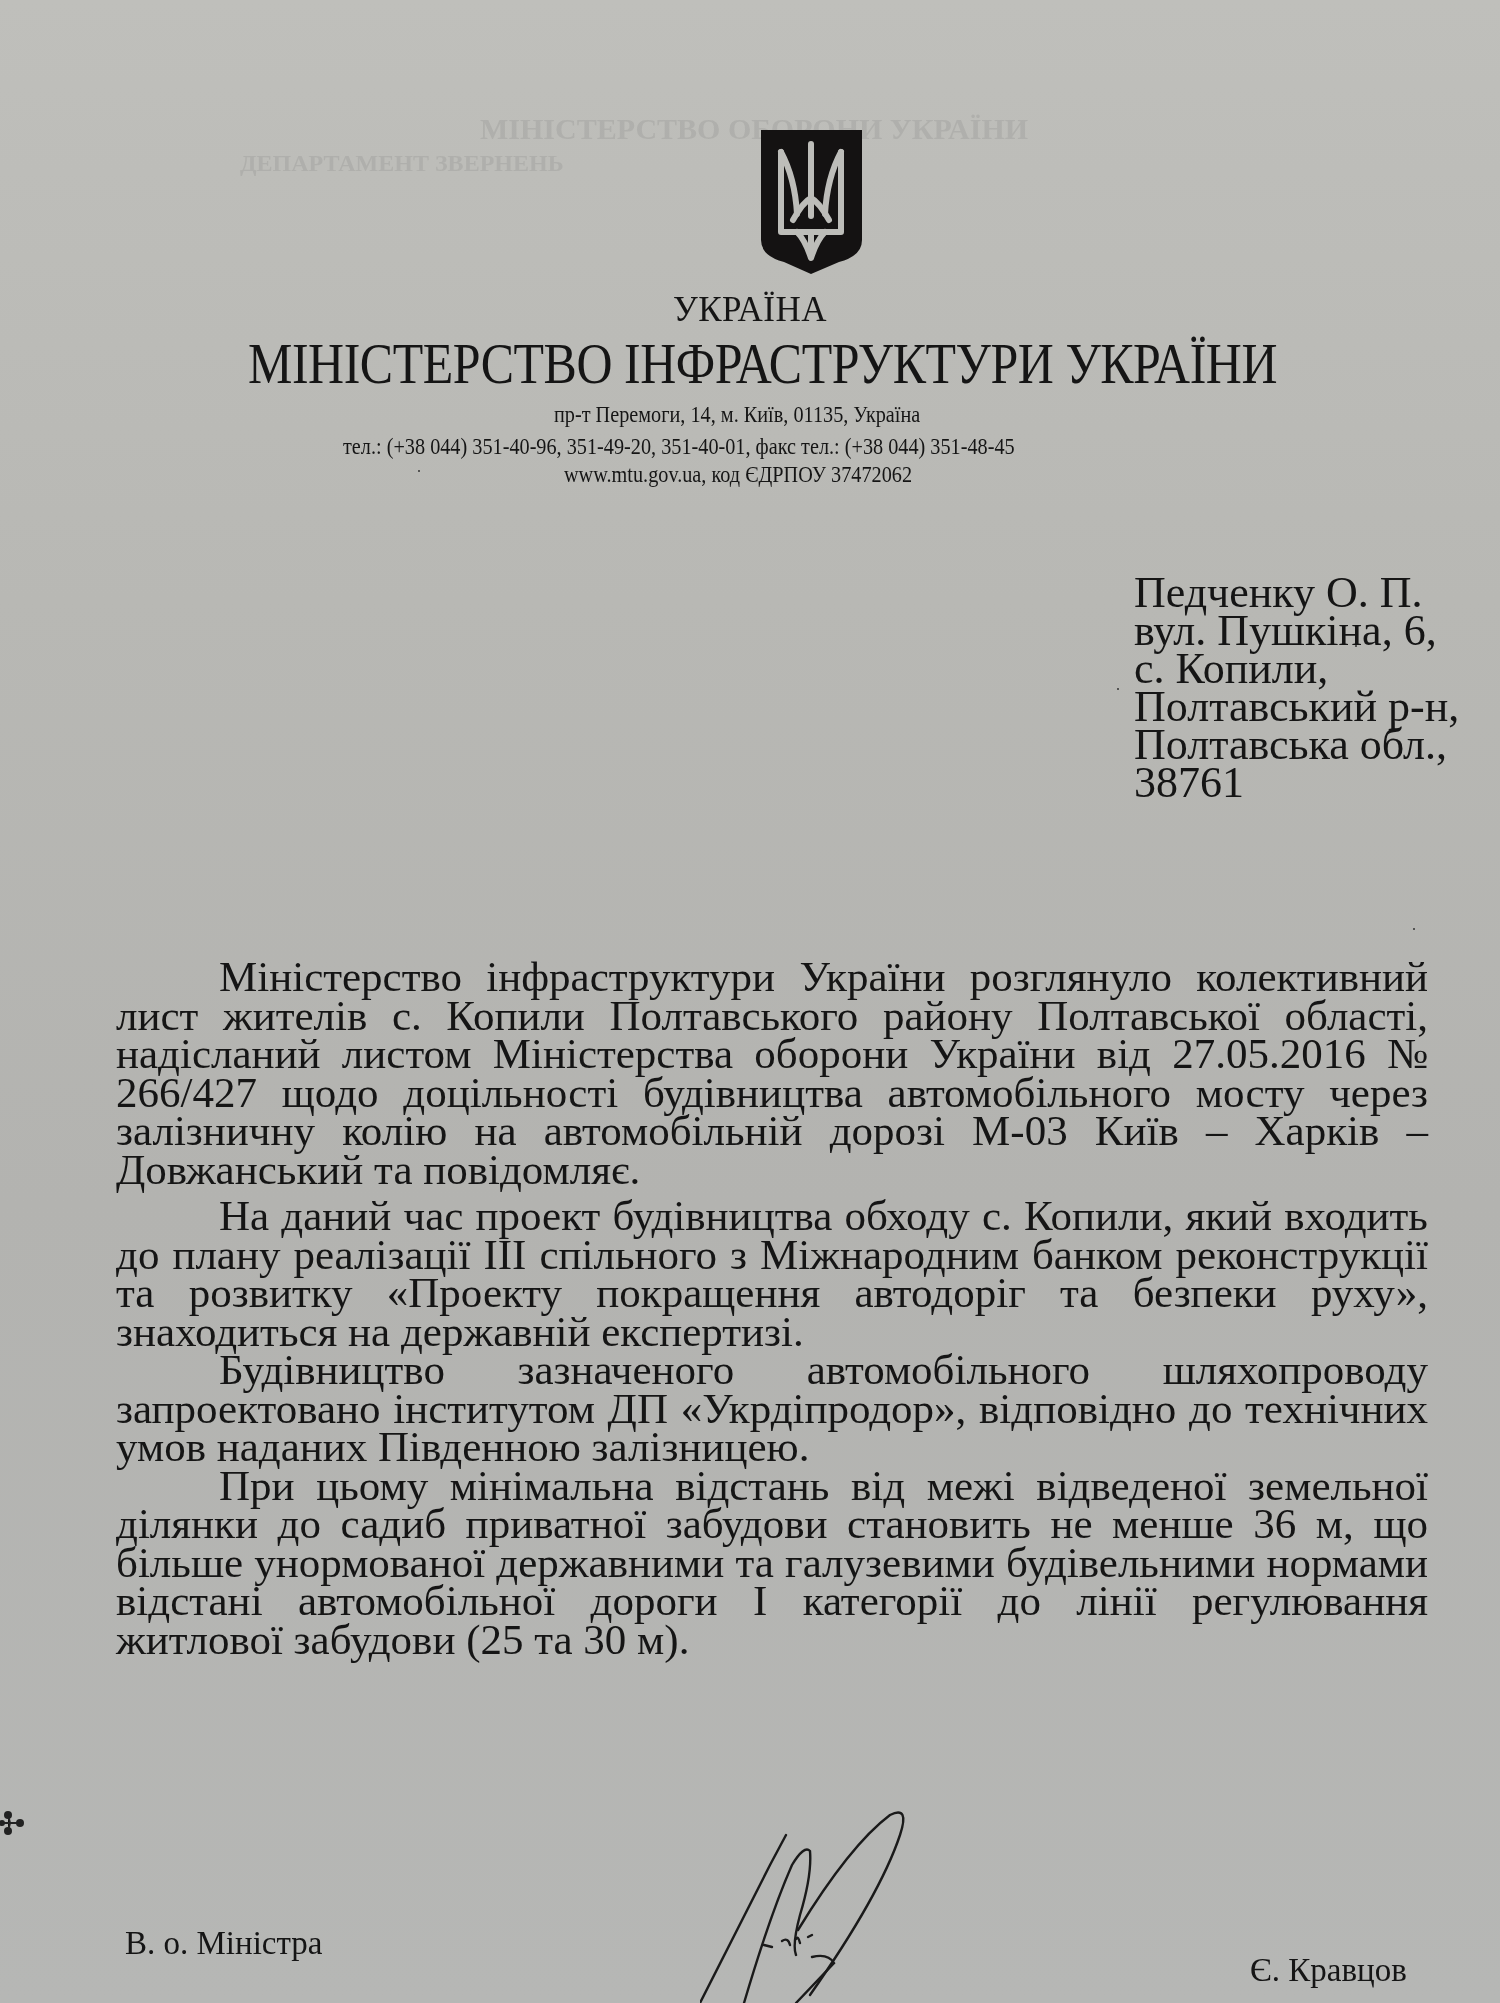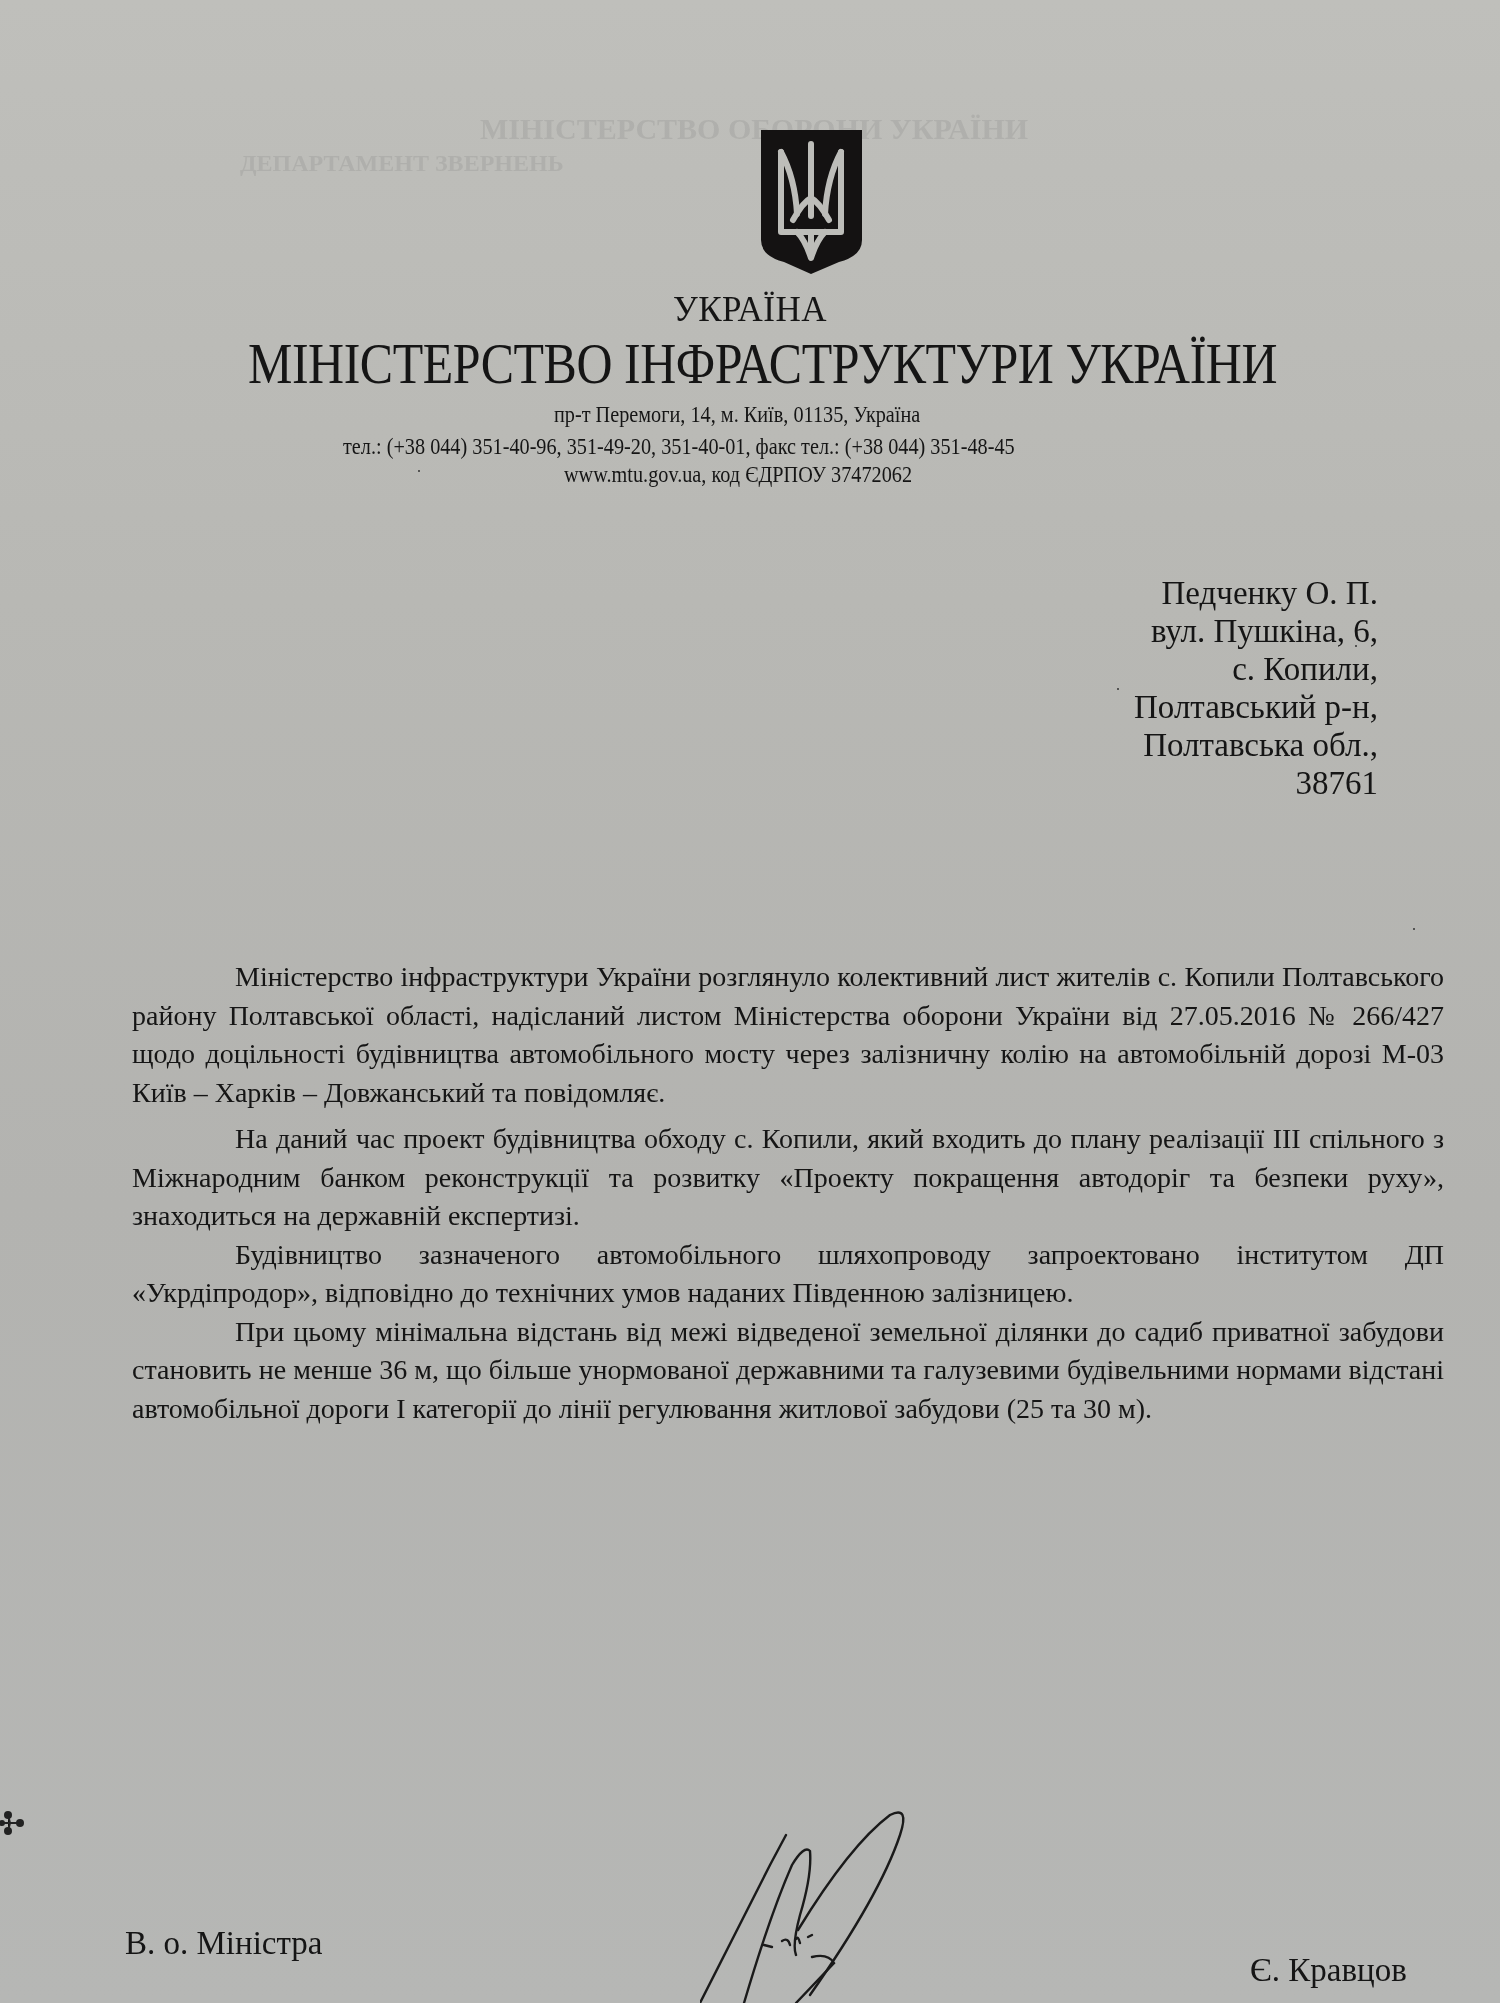--- a/index.html
+++ b/index.html
@@ -26,26 +26,26 @@
     .ministry {
       position: absolute; left: 248px; top: 330px; width: 1100px;
       font-size: 58px; transform: scaleX(0.86); transform-origin: left top;
       white-space: nowrap; letter-spacing: -0.5px;
     }
     .addr-line {
       position: absolute; font-size: 23px; white-space: nowrap;
       transform: scaleX(0.88); transform-origin: left top;
     }
     .recipient {
-      position: absolute; left: 1134px; top: 574px; font-size: 33px; line-height: 38px; text-align: right;
+      position: absolute; left: 1134px; top: 574px; font-size: 44px; line-height: 38px;
     }
     .recipient div { white-space: nowrap; }
     .body-text {
-      position: absolute; left: 132px; top: 958px; width: 1312px;
-      font-size: 28px; line-height: 38.5px; text-align: justify;
+      position: absolute; left: 116px; top: 958px; width: 1312px;
+      font-size: 43px; line-height: 38.5px; text-align: justify;
     }
     .body-text p { margin: 0; text-indent: 103px; }
     .body-text p + p { margin-top: 8px; }
     .body-text p.gap { margin-top: 0; }
     .signer-title {
       position: absolute; left: 125px; top: 1925px; font-size: 33px; white-space: nowrap;
     }
     .signer-name {
       position: absolute; left: 1250px; top: 1952px; font-size: 33px; white-space: nowrap;
     }

